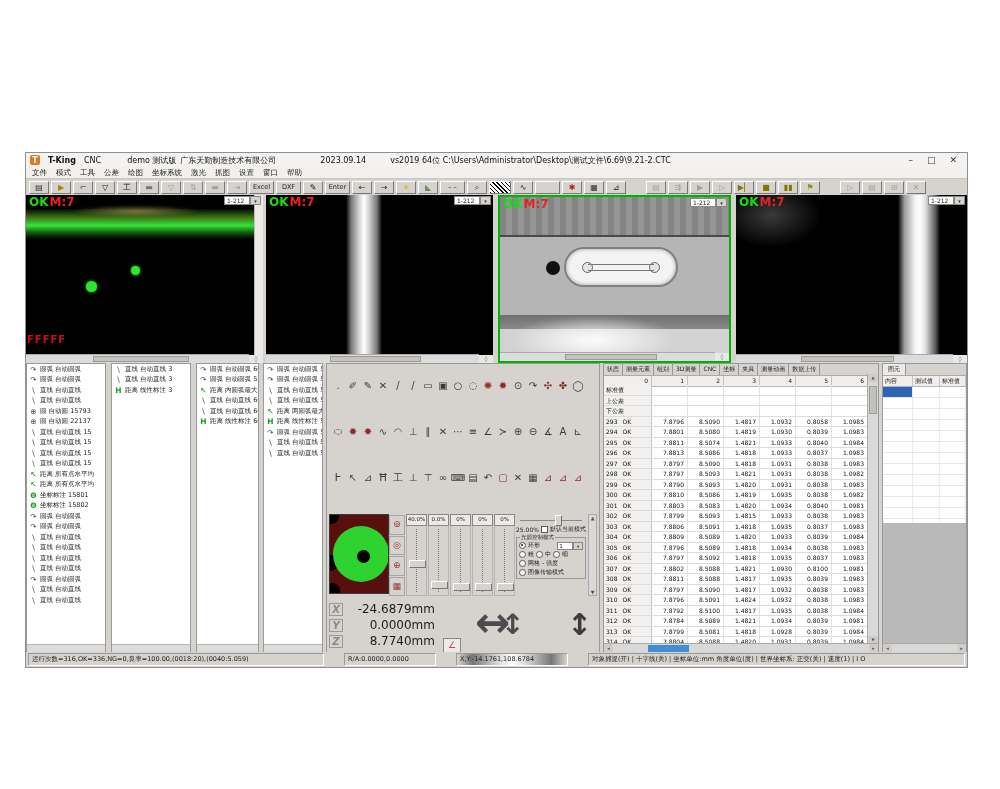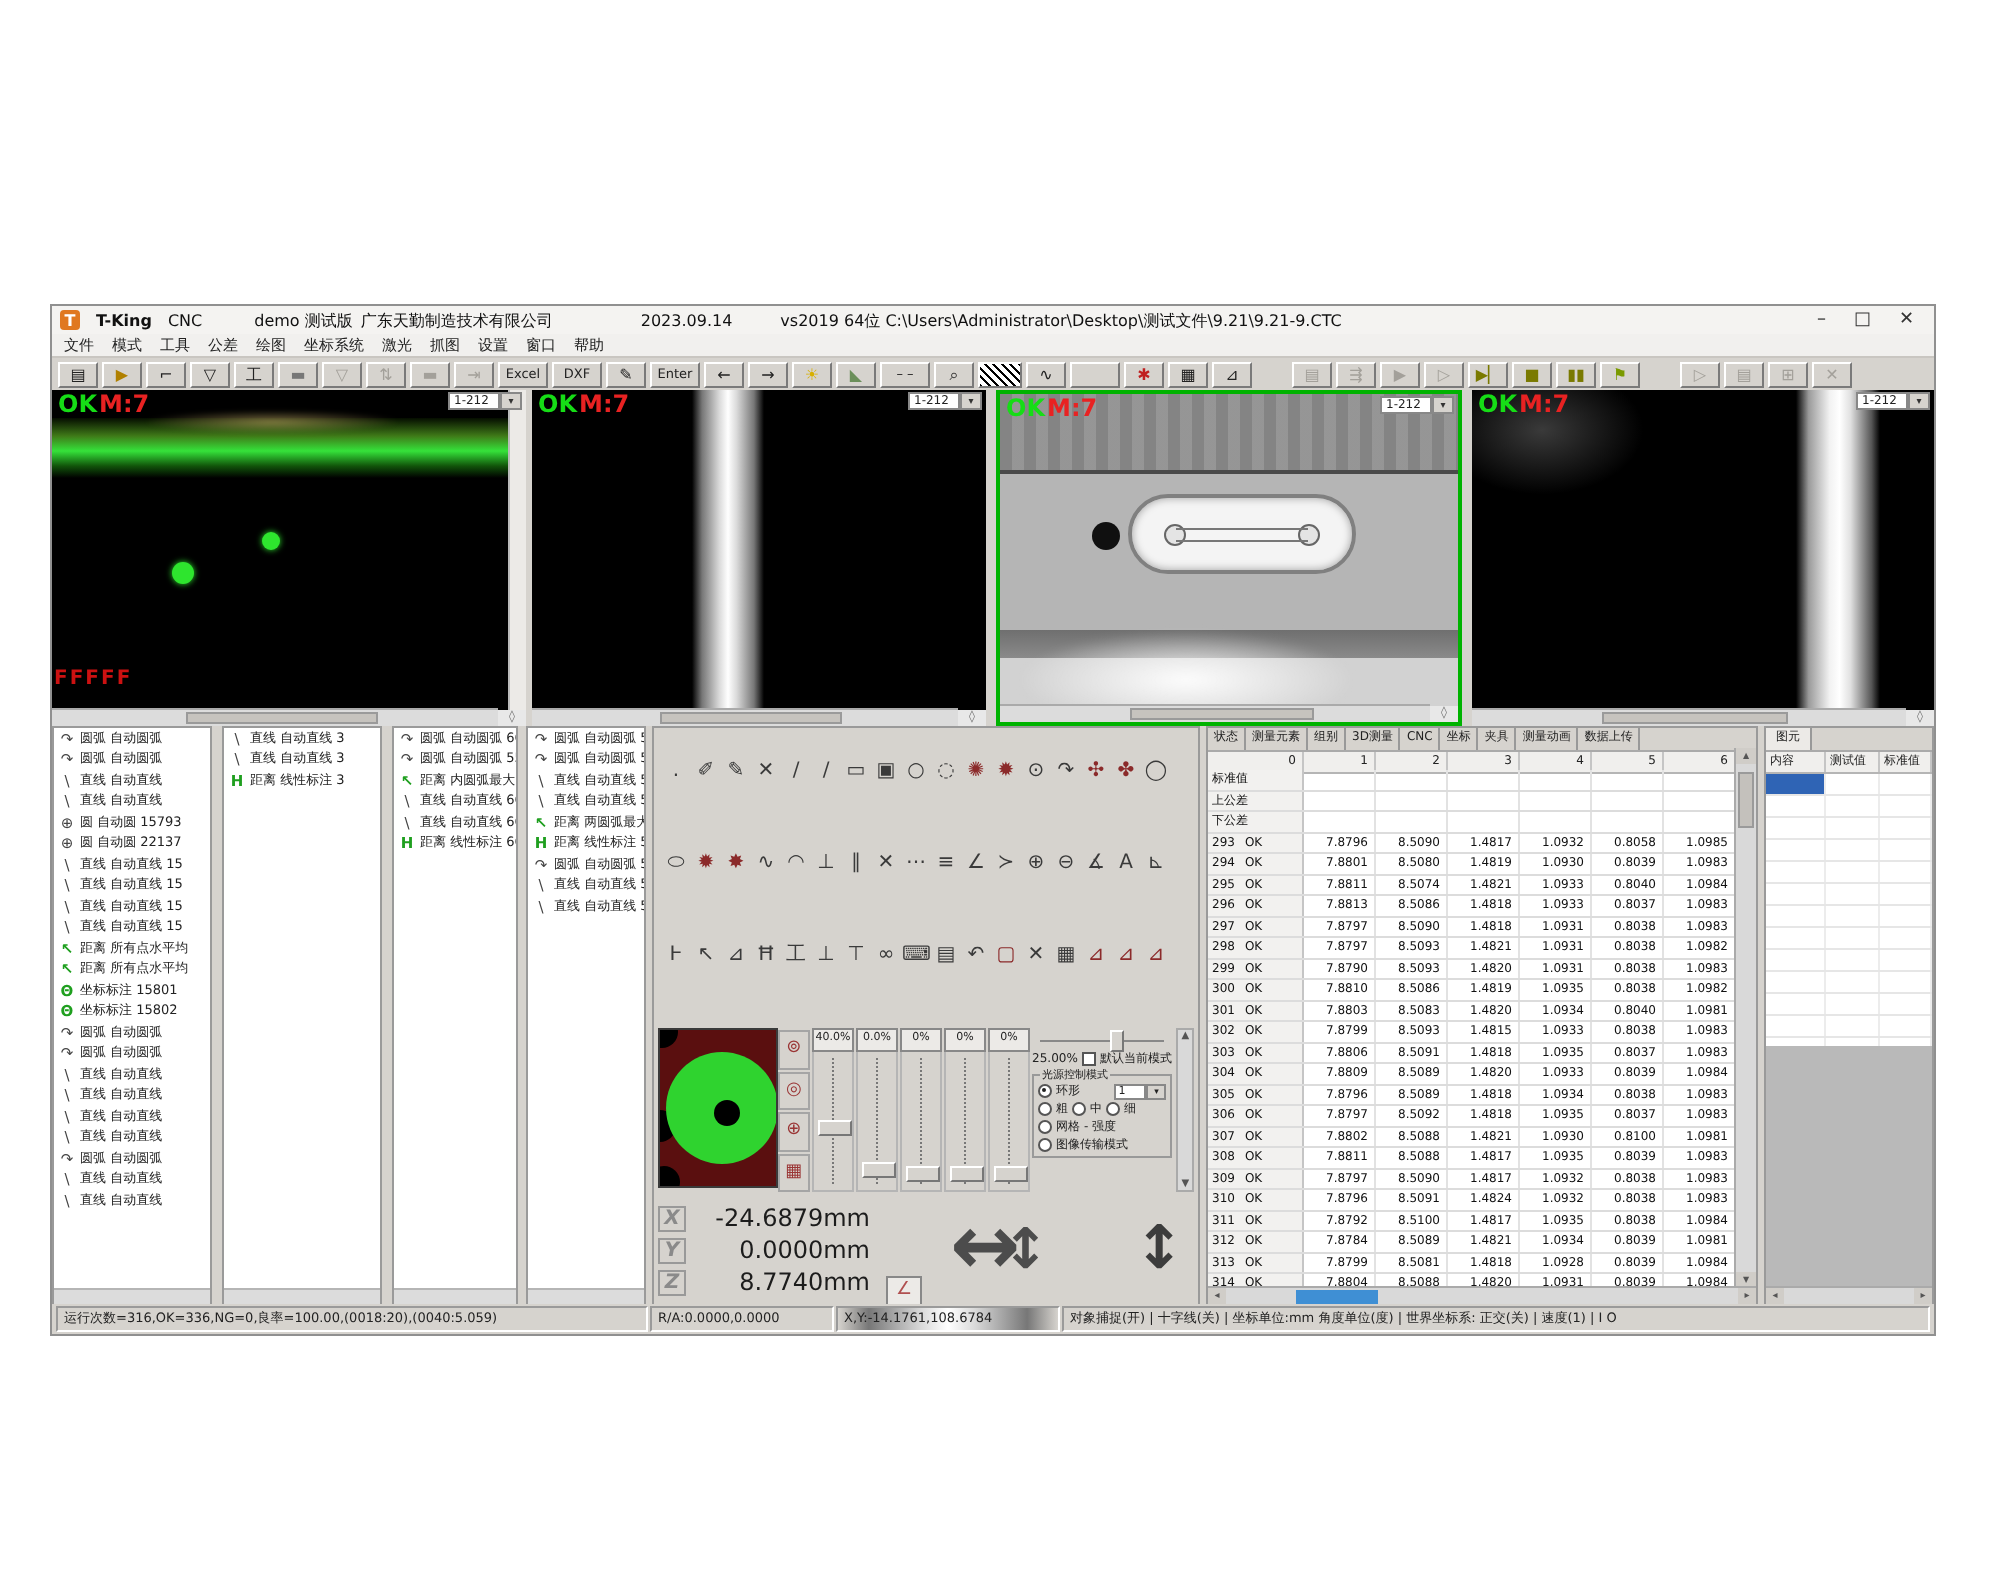--- a/index.html
+++ b/index.html
@@ -159,39 +159,39 @@
   .eh:nth-child(1){width:30px;} .eh:nth-child(2){width:27px;} .eh:nth-child(3){width:26px;}
   .erow{display:flex;height:10px;border-bottom:1px solid #e6e6e6;}
   .ec{border-right:1px solid #ececec;box-sizing:border-box;}
   .ec:nth-child(1){width:30px;} .ec:nth-child(2){width:27px;} .ec:nth-child(3){width:26px;}
   .ec.sel{background:#2f64b5;}
   .egray{position:absolute;left:0;right:0;bottom:9px;height:121px;background:#b9b9b9;}
   .hscrE{position:absolute;left:0;right:0;bottom:0;height:9px;background:#d9d9d9;border-top:1px solid #aaa;}
   .hscrE .ha{position:absolute;top:0;bottom:0;width:9px;font-size:5px;line-height:8px;text-align:center;color:#555;background:#d0cdc8;}
   .hscrE .ha.l{left:0;} .hscrE .ha.r{right:0;}
   
-  .statusbar{position:absolute;left:0;bottom:0;width:941px;height:15px;background:#d6d3ce;display:flex;gap:1px;
+  .statusbar{position:absolute;left:0;bottom:0;width:941px;height:15px;background:#d6d3ce;display:flex;gap:20px;
              padding:1px 2px;box-sizing:border-box;font-size:6.5px;color:#222;}
   .seg{border:1px solid;border-color:#9a9a9a #ffffff #ffffff #9a9a9a;padding:0 3px;line-height:11px;
        white-space:nowrap;overflow:hidden;box-sizing:border-box;}
   .seg.s0{flex:0 0 296px;} .seg.s1{flex:0 0 92px;} .seg.s2{flex:0 0 112px;} .seg.s3{flex:1;}
 </style>
 </head>
 <body>
 
 <div class="app">
 
   <div class="titlebar">
     <span class="logo">T</span>
     <span class="tseg b">T-King</span>
     <span class="tseg">CNC</span>
     <span class="tseg" style="margin-left:26px">demo  测试版</span>
     <span class="tseg" style="margin-left:4px">广东天勤制造技术有限公司</span>
     <span class="tseg" style="margin-left:44px">2023.09.14</span>
-    <span class="tseg" style="margin-left:24px;flex:0 1 auto;overflow:hidden">vs2019 64位  C:\Users\Administrator\Desktop\测试文件\9.21\9.21-9.CTC</span>
+    <span class="tseg" style="margin-left:24px;flex:0 1 auto;overflow:hidden">vs2019 64位  C:\Users\Administrator\Desktop\测试文件\6.69\9.21-2.CTC</span>
     <span class="wctl">
       <span>–</span>
       <span>□</span>
       <span>✕</span>
     </span>
   </div>
 
   <div class="menubar" id="menubar">
       <span class="menu-item">文件</span>
       <span class="menu-item">模式</span>

